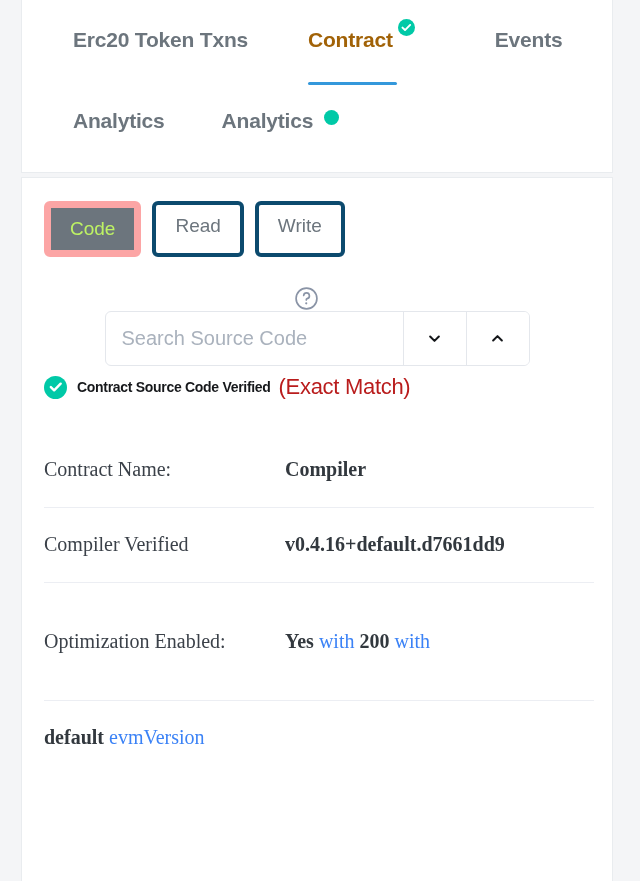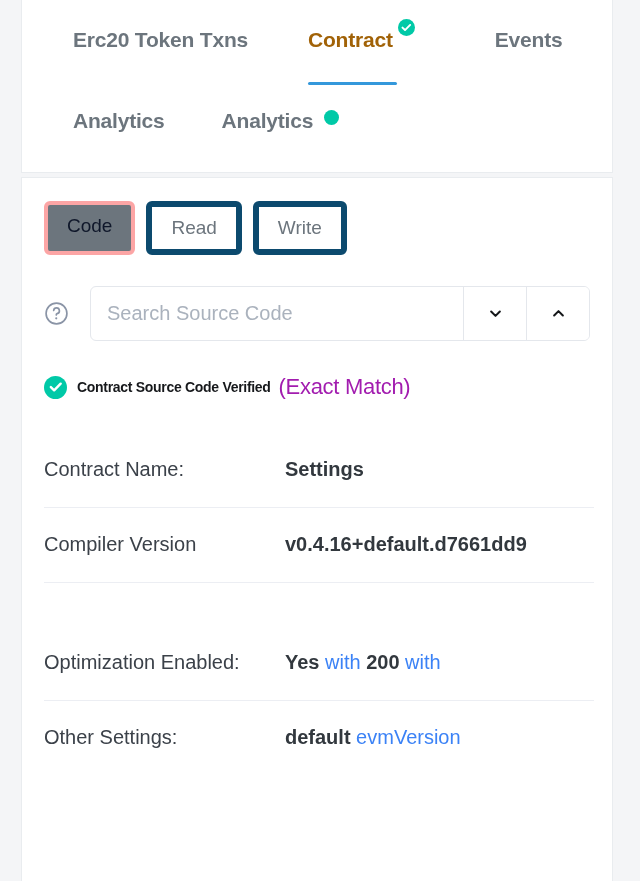--- a/index.html
+++ b/index.html
@@ -116,37 +116,38 @@
     font-family: "Liberation Sans", sans-serif;
     border-radius: 6px;
     padding: 10px 19px;
     box-sizing: border-box;
     cursor: pointer;
     line-height: 1.15;
     white-space: nowrap;
   }
   .btn-primary {
     background: #6c757d;
-    color: #0f172a;
-    border: 4px solid #fca5a5;
+    color: #bef264;
+    border: 7px solid #fca5a5;
   }
   .btn-outline {
     background: #ffffff;
     color: #6c757d;
-    border: 6px solid #0c4a6e;
+    border: 4px solid #0c4a6e;
   }
 
   
   .search-row {
     position: absolute;
     top: 108px;
     left: 22px;
     right: 22px;
     display: flex;
     align-items: center;
+    flex-direction: column;
   }
   .help-icon {
     width: 25px;
     height: 25px;
     flex: 0 0 auto;
     margin-right: 21px;
     cursor: pointer;
   }
   .search-wrap {
     display: flex;
@@ -201,37 +202,38 @@
     flex: 0 0 auto;
   }
   .verified-title {
     font-size: 14px;
     font-weight: bold;
     color: #16181b;
     letter-spacing: -0.3px;
   }
   .verified-sub {
     font-size: 22px;
-    color: #a21caf;
+    color: #b91c1c;
     margin-left: 8px;
     letter-spacing: -0.3px;
   }
 
   
   .details {
     position: absolute;
     top: 255px;
     left: 22px;
     right: 18px;
   }
   .drow {
     display: flex;
-    align-items: flex-end;
+    align-items: center;
     border-bottom: 1px solid #eceef3;
     padding: 21px 0 22px 0;
+    font-family: Liberation Serif, serif;
   }
   .drow:last-child { border-bottom: none; }
   .drow-label {
     width: 241px;
     flex: 0 0 241px;
     font-size: 20px;
     color: #3b4149;
     line-height: 1.55;
   }
   .drow-value {
@@ -331,40 +333,39 @@
       </span>
       <span class="verified-title">Contract Source Code Verified</span>
       <span class="verified-sub">(Exact Match)</span>
     </div>
 
     <div class="details">
 
       <div class="drow">
         <div class="drow-label">Contract Name:</div>
         <div class="drow-value">
-          <b>Settings</b><span class="v-light"></span>
+          <b>Compiler</b><span class="v-light"></span>
         </div>
       </div>
 
       <div class="drow">
-        <div class="drow-label">Compiler Version</div>
+        <div class="drow-label">Compiler Verified</div>
         <div class="drow-value">
           <b>v0.4.16+default.d7661dd9</b><span class="v-light"></span>
         </div>
       </div>
 
       <div class="drow row-tall">
         <div class="drow-label">Optimization Enabled:</div>
         <div class="drow-value">
           <b>Yes</b><span class="v-light"> with </span><b>200</b><span class="v-light"> with</span>
         </div>
       </div>
 
       <div class="drow">
-        <div class="drow-label">Other Settings:</div>
         <div class="drow-value">
           <b>default</b><span class="v-light"> evmVersion</span>
         </div>
       </div>
 
     </div>
 
   </div>
 
 </div>

